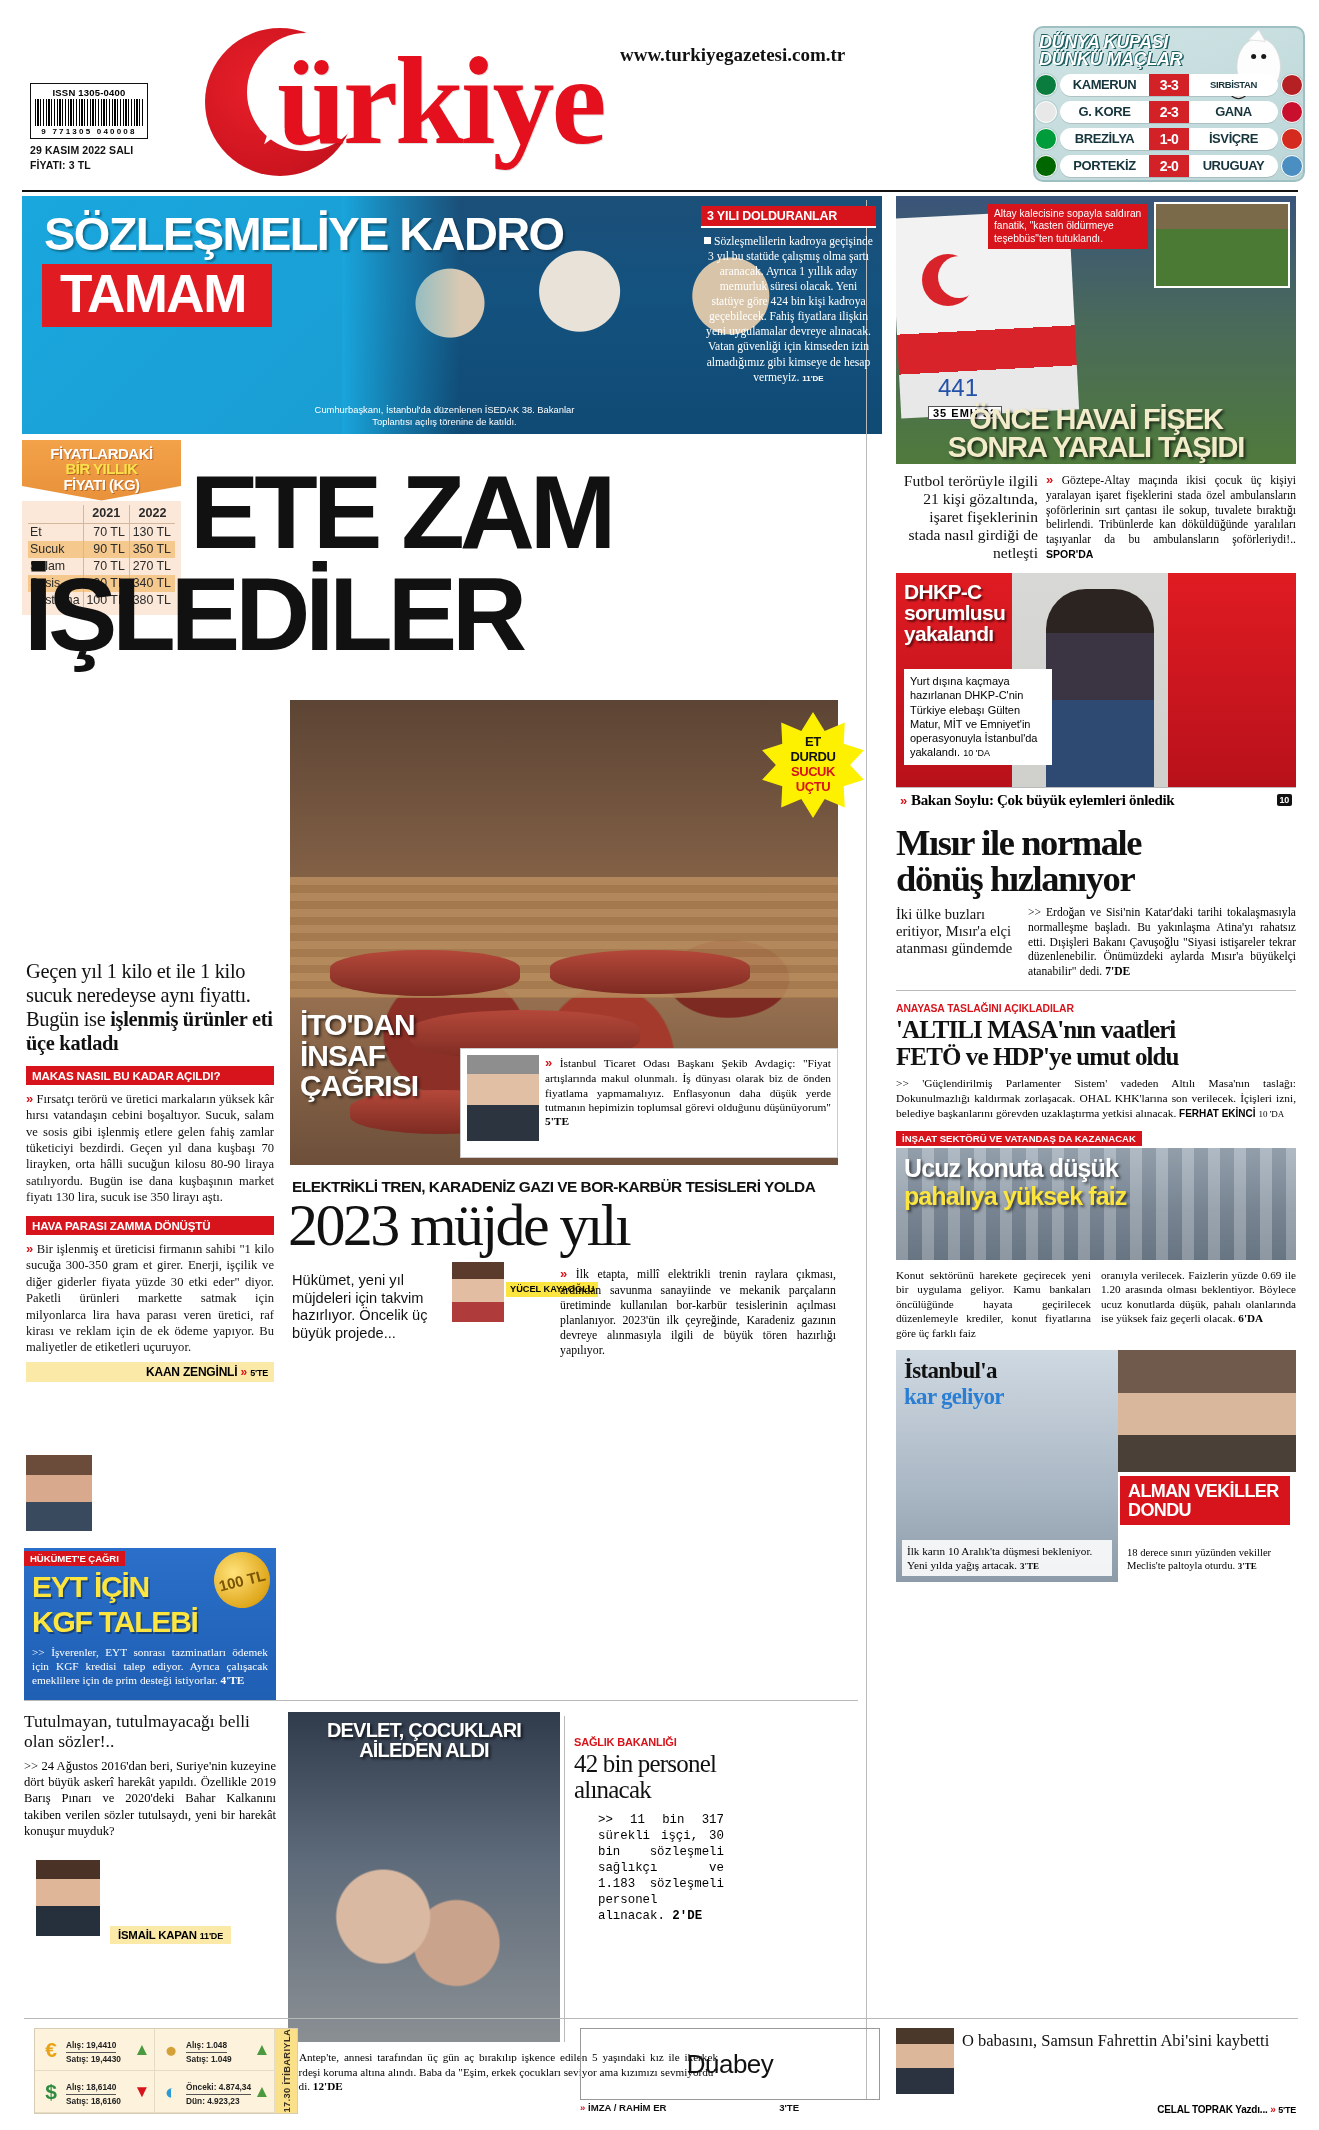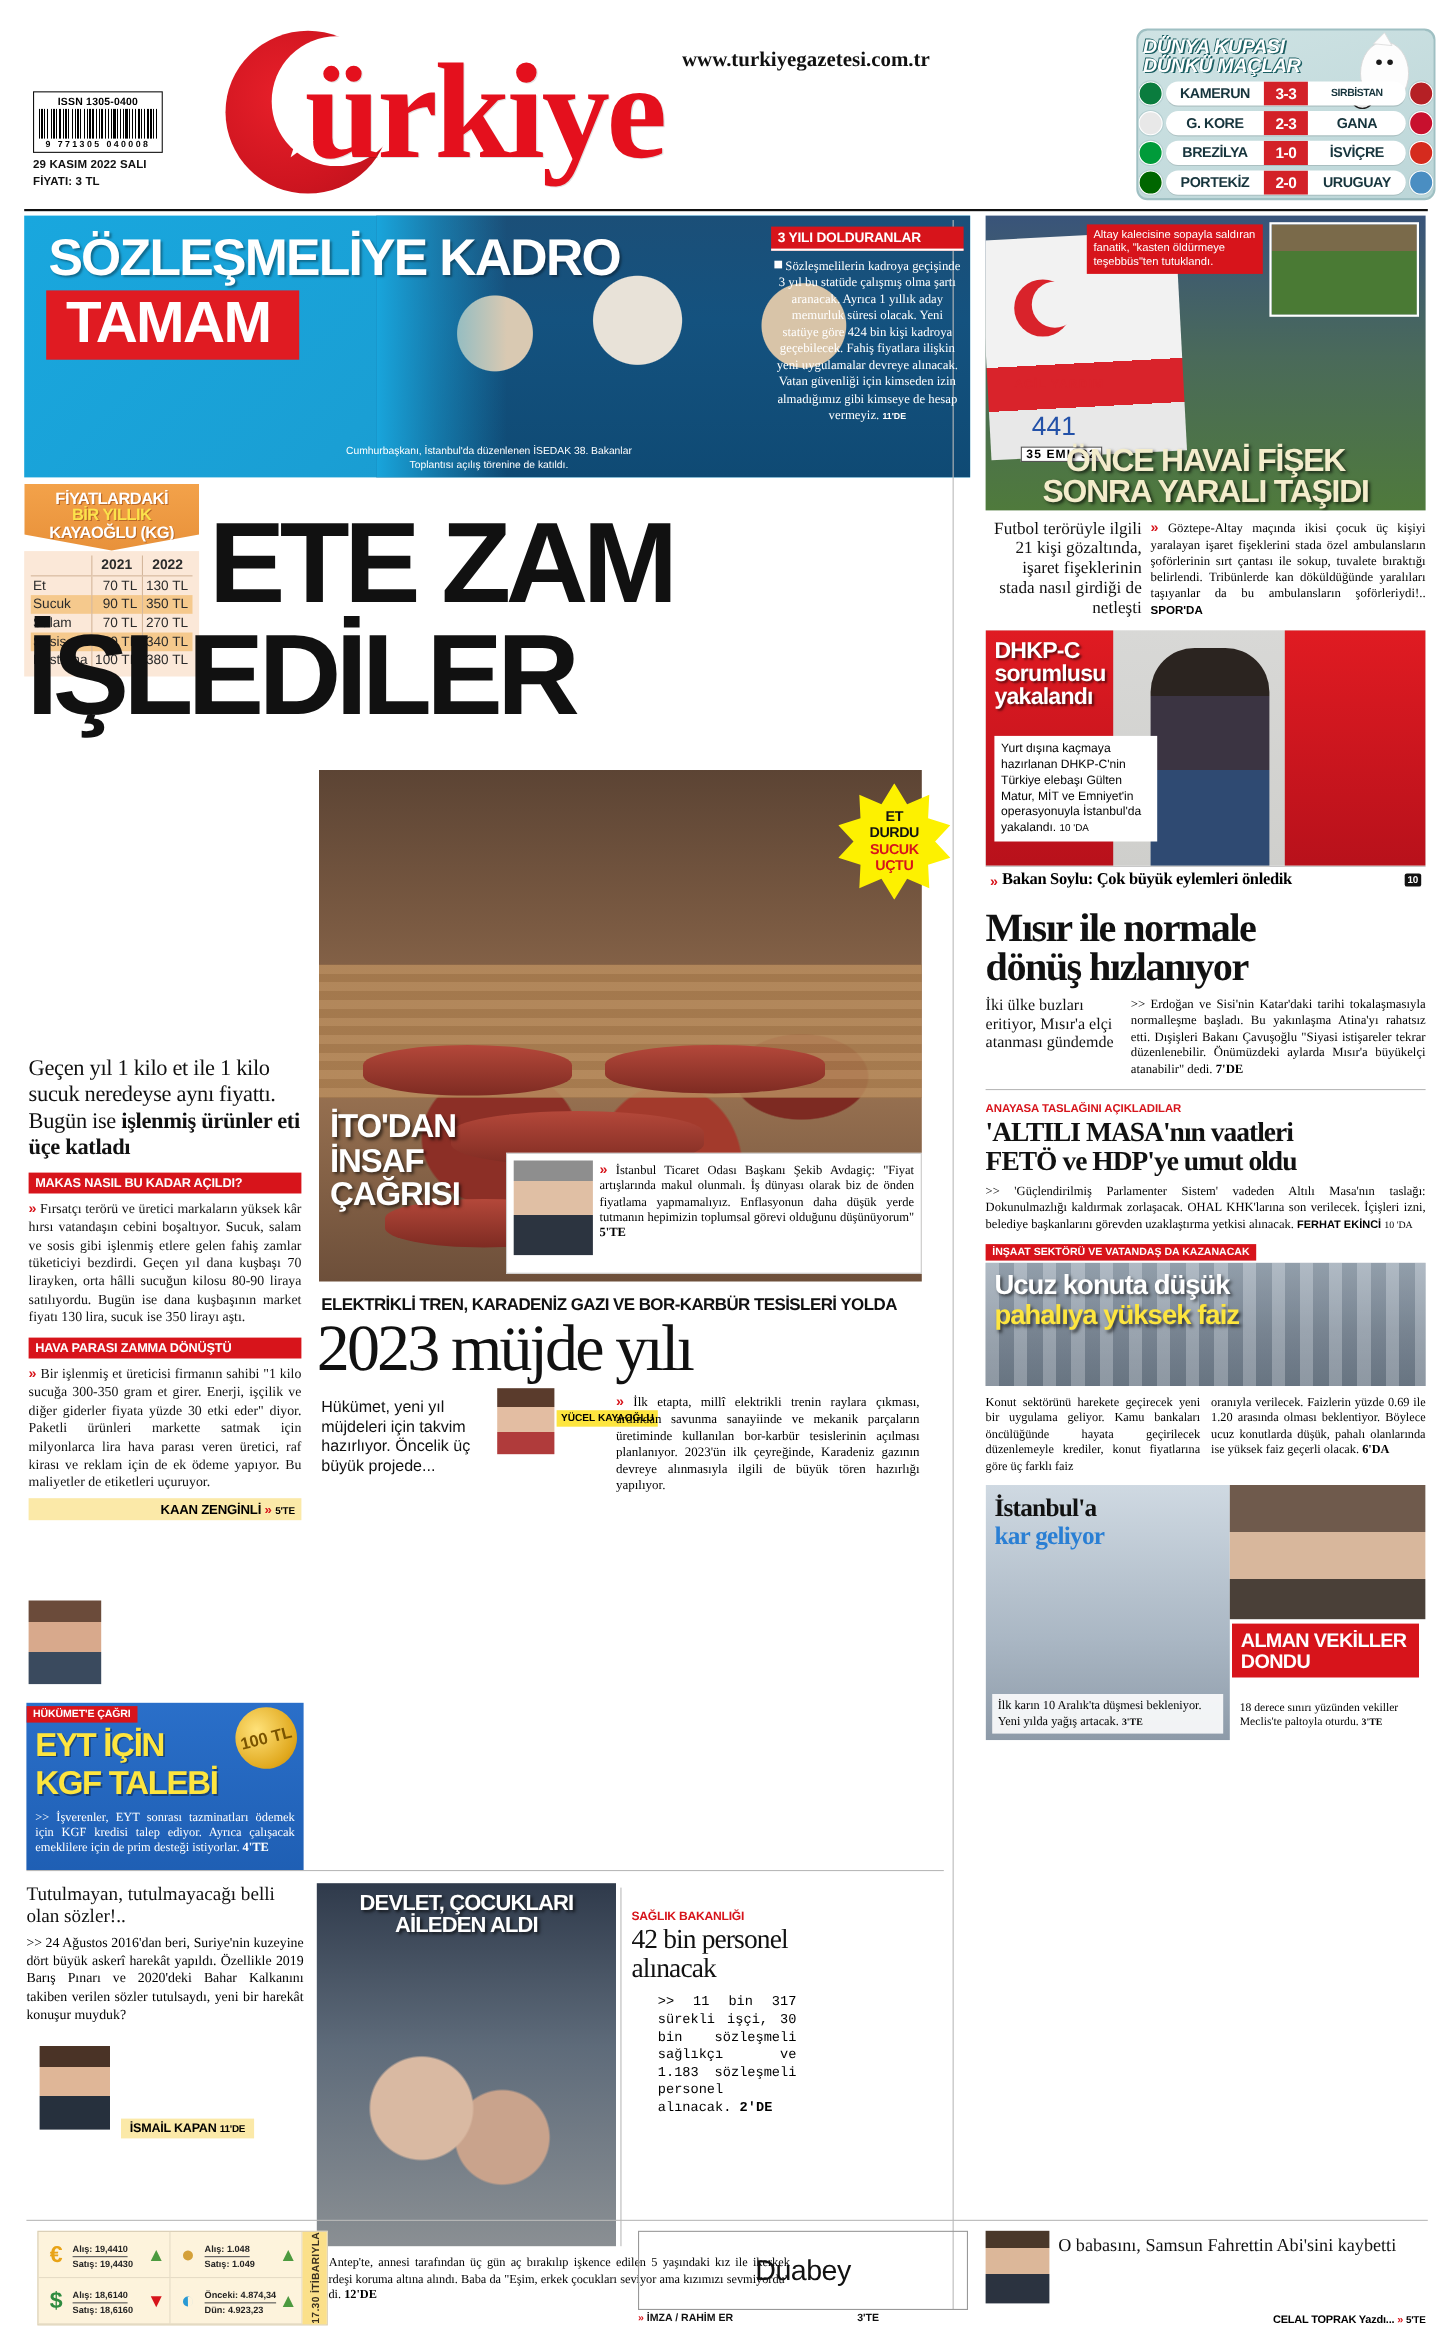--- a/index.html
+++ b/index.html
@@ -443,21 +443,21 @@
         <span class="sq"></span><span>Sözleşmelilerin kadroya geçişinde 3 yıl bu statüde çalışmış olma şartı aranacak. Ayrıca 1 yıllık aday memurluk süresi olacak. Yeni statüye göre 424 bin kişi kadroya geçebilecek. Fahiş fiyatlara ilişkin yeni uygulamalar devreye alınacak. Vatan güvenliği için kimseden izin almadığımız gibi kimseye de hesap vermeyiz.</span>
         <span class="pg">11'DE</span>
       </div>
     </div>
   </div>
 
   <div class="pricebox">
     <div class="pb-head">
       <div class="pb-h1">FİYATLARDAKİ</div>
       <div class="pb-h2">BİR YILLIK</div>
-      <div class="pb-h3">KAYAOĞLU (KG)</div>
+      <div class="pb-h3">FİYATI (KG)</div>
     </div>
     <div class="pb-table">
       <table>
         <thead>
             <tr id="pb-head-row">
               <th></th>
               <th style="border-left: 1px solid rgb(212, 183, 156);">2021</th>
               <th style="border-left: 1px solid rgb(212, 183, 156);">2022</th>
             </tr>
           </thead>

